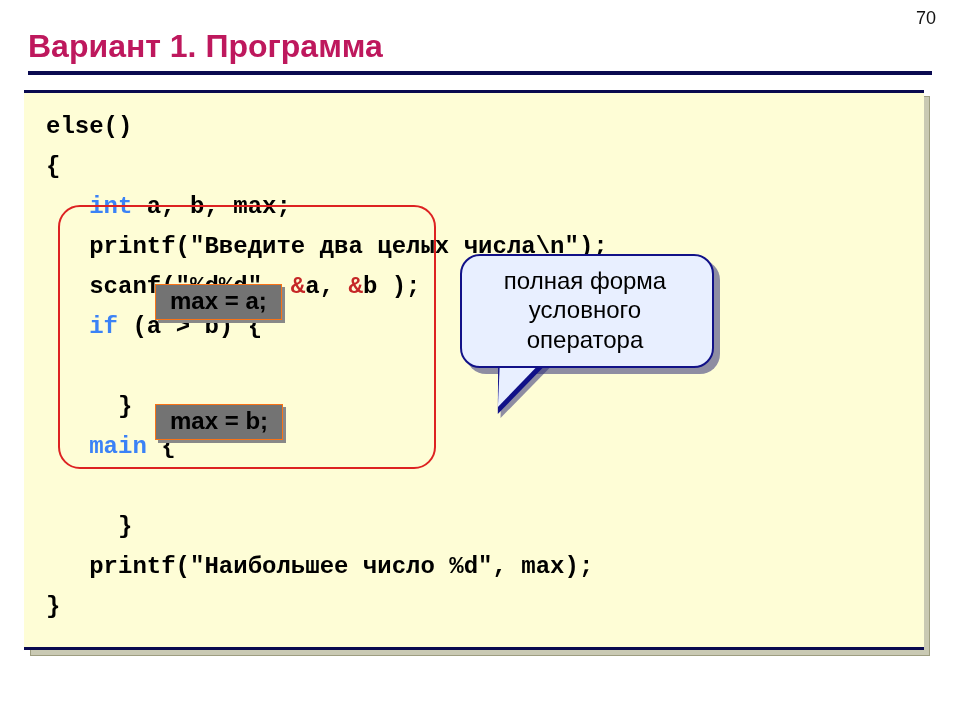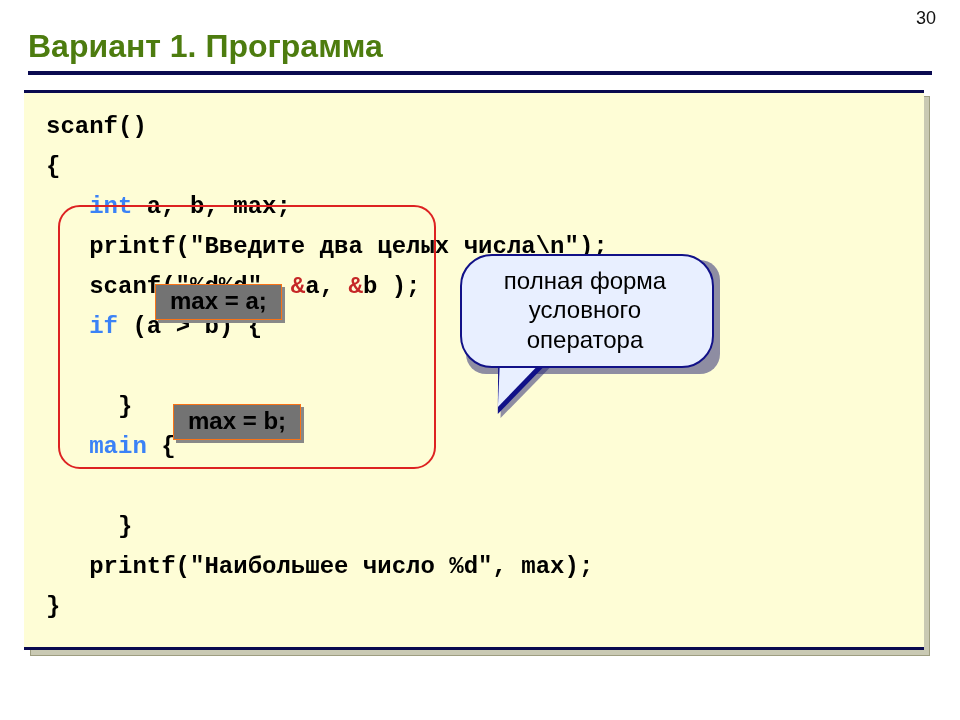--- a/index.html
+++ b/index.html
@@ -18,21 +18,21 @@
     font-size: 18px;
     color: #111;
   }
   .title {
     position: absolute;
     top: 28px;
     left: 28px;
     right: 28px;
     font-size: 32px;
     font-weight: bold;
-    color: #4d7c0f;
+    color: #be185d;
     padding-bottom: 6px;
     border-bottom: 4px solid #0a0a50;
   }
   .code-outer {
     position: absolute;
     top: 90px;
     left: 24px;
     width: 900px;
     height: 560px;
   }
@@ -77,21 +77,21 @@
     border: 1px solid #f97316;
     box-shadow: 3px 3px 0 #888;
     font-family: Arial, sans-serif;
     font-weight: bold;
     font-size: 24px;
     color: #000;
     padding: 4px 14px 6px 14px;
     line-height: 1;
   }
   .assign-a { left: 155px; top: 284px; }
-  .assign-b { left: 155px; top: 404px; margin-left: 18px; }
+  .assign-b { left: 155px; top: 404px; }
   .callout-wrap {
     position: absolute;
     left: 460px;
     top: 254px;
     width: 268px;
     height: 180px;
   }
   .callout-shadow {
     position: absolute;
     top: 6px; left: 6px;
@@ -99,21 +99,21 @@
     border-radius: 20px;
     background: rgba(50,50,120,0.55);
   }
   .callout {
     position: absolute;
     top: 0; left: 0;
     width: 254px;
     padding: 10px 12px 12px 8px;
     background: #e8efff;
     border: 2px solid #111188;
-    border-radius: 32px;
+    border-radius: 20px;
     font-family: Arial, sans-serif;
     font-size: 24px;
     font-weight: normal;
     color: #000;
     text-align: center;
     line-height: 1.22;
   }
   .tail-shadow {
     position: absolute;
     left: 32px; top: 112px;
@@ -138,26 +138,26 @@
     width: 0; height: 0;
     border-left: 16px solid transparent;
     border-right: 30px solid transparent;
     border-top: 50px solid #e8efff;
     transform: skewX(-20deg);
   }
 </style>
 </head>
 <body>
 
-<div class="page-number">30</div>
+<div class="page-number">70</div>
 <div class="title">Вариант 1. Программа</div>
 
 <div class="code-outer">
   <div class="code-shadow"></div>
-  <div class="code-box"><span>scanf()</span>
+  <div class="code-box"><span>else()</span>
 <span>{</span>
 <span class="kw">   int</span><span> a, b, max;</span>
 <span>   printf("Введите два целых числа\n");</span>
 <span>   scanf("%d%d", </span><span class="amp">&amp;</span><span>a, </span><span class="amp">&amp;</span><span>b );</span>
 <span class="kw">   if</span><span> (a &gt; b) {</span>
 <span></span>
 <span>     }</span>
 <span class="kw">   main</span><span> {</span>
 <span></span>
 <span>     }</span>

